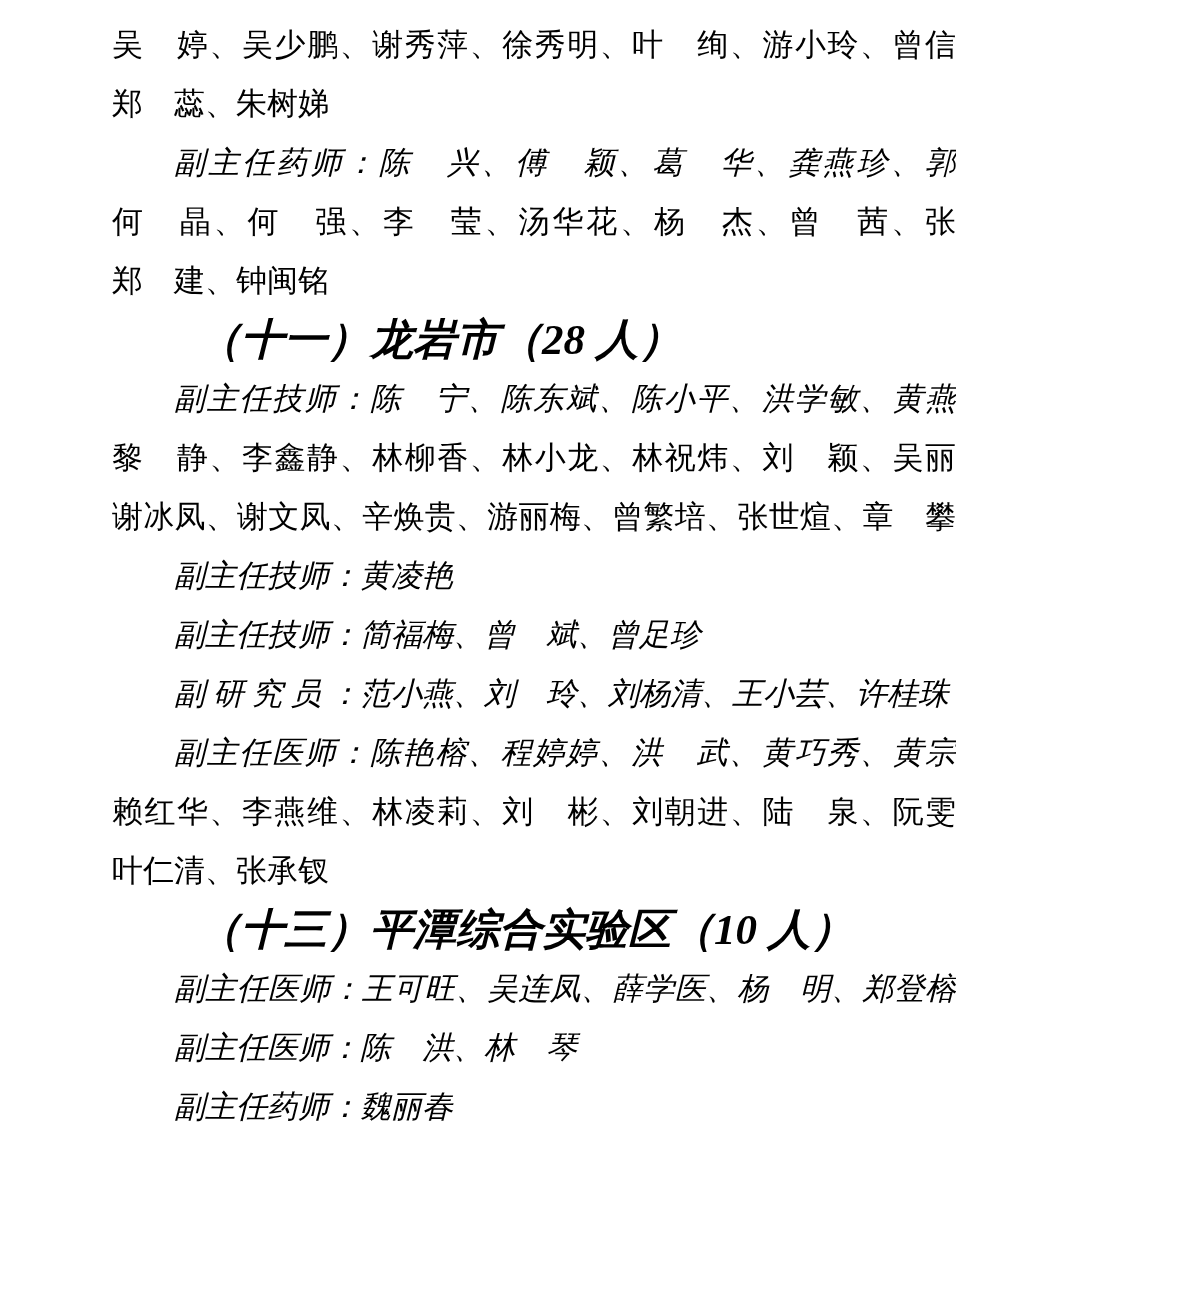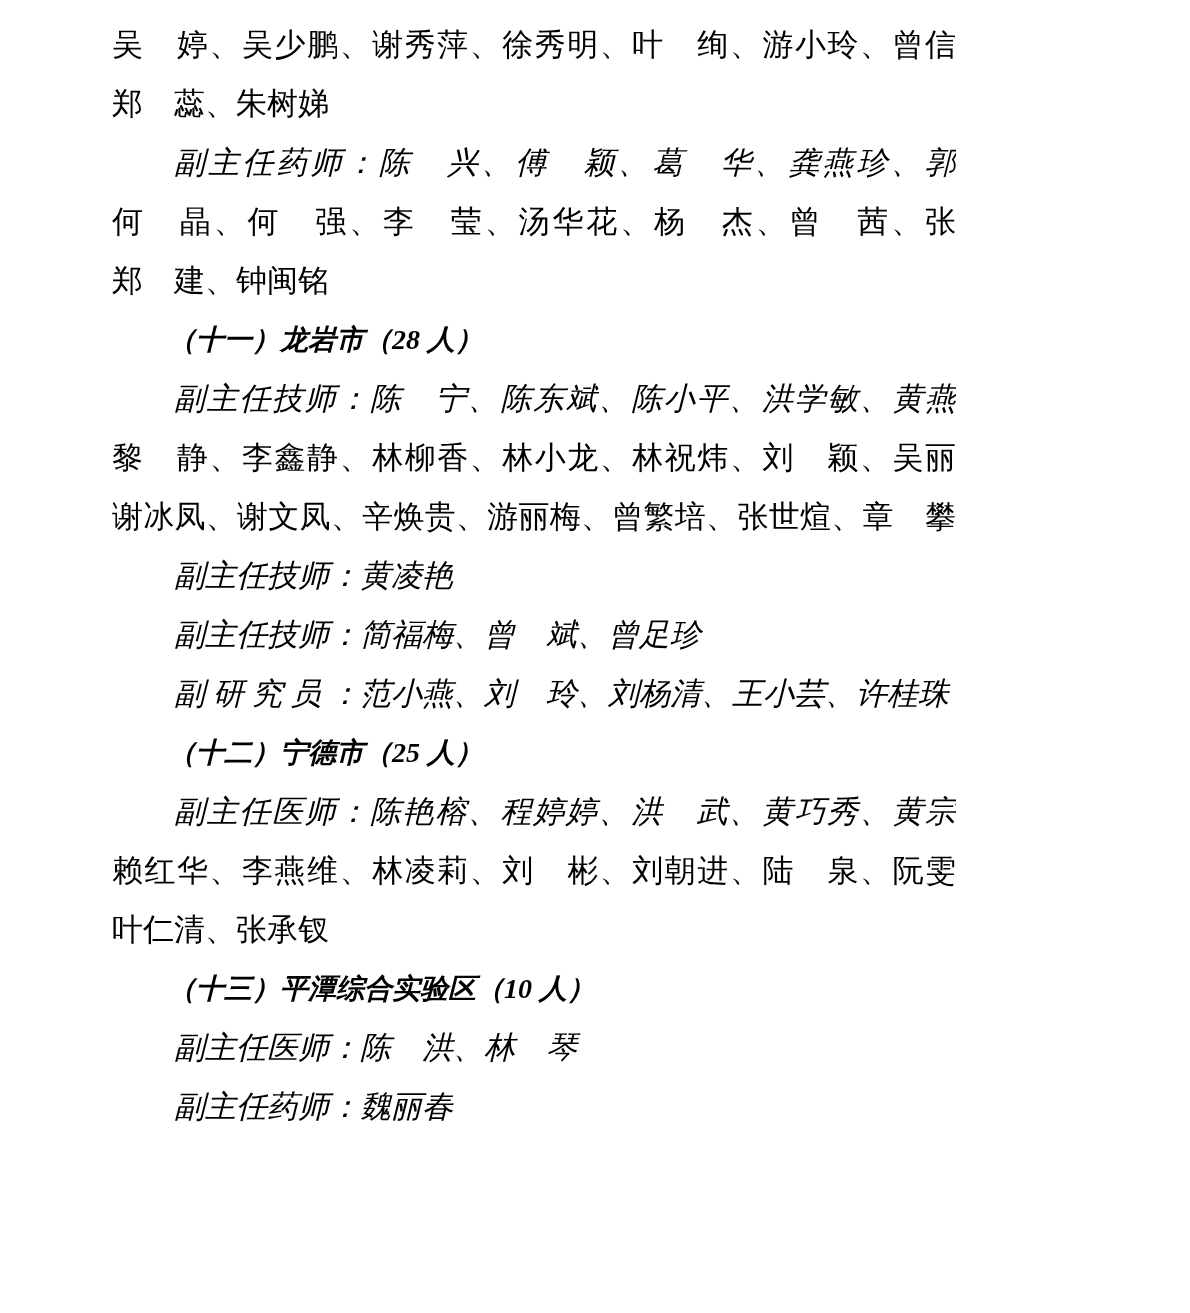--- a/index.html
+++ b/index.html
@@ -34,21 +34,21 @@
     text-indent: 2em;
     font-style: italic;
   }
   .fill {
     text-align: justify;
     text-align-last: justify;
     text-justify: inter-character;
   }
   .heading {
     font-weight: bold;
-    font-size: 28px;
+    font-size: 43px;
   }
   .spread-label {
     display: inline-block;
     width: 6em;
     text-indent: 0;
     text-align: justify;
     text-align-last: justify;
     text-justify: inter-character;
   }
 </style>
@@ -63,20 +63,20 @@
   <div class="line">郑　建、钟闽铭</div>
   <div class="line indent heading">（十一）龙岩市（28 人）</div>
   <div class="line indent fill">副主任技师：陈　宁、陈东斌、陈小平、洪学敏、黄燕娇、</div>
   <div class="line fill">黎　静、李鑫静、林柳香、林小龙、林祝炜、刘　颖、吴丽娟、</div>
   <div class="line fill">谢冰凤、谢文凤、辛焕贵、游丽梅、曾繁培、张世煊、章　攀</div>
   <div class="line indent">副主任技师：黄凌艳</div>
   <div class="line indent">副主任技师：简福梅、曾　斌、曾足珍</div>
   <div class="line indent">
     <span class="spread-label">副研究员：</span><span>范小燕、刘　玲、刘杨清、王小芸、许桂珠</span>
   </div>
-  <div class="line indent heading">（十二）宁德市（25 人）</div>
   <div class="line indent fill">副主任医师：陈艳榕、程婷婷、洪　武、黄巧秀、黄宗平、</div>
   <div class="line fill">赖红华、李燕维、林凌莉、刘　彬、刘朝进、陆　泉、阮雯晖、</div>
   <div class="line">叶仁清、张承钗</div>
   <div class="line indent heading">（十三）平潭综合实验区（10 人）</div>
+  <div class="line indent fill">副主任医师：王可旺、吴连凤、薛学医、杨　明、郑登榕</div>
   <div class="line indent">副主任医师：陈　洪、林　琴</div>
   <div class="line indent">副主任药师：魏丽春</div>
 </div>
 
 </body></html>

